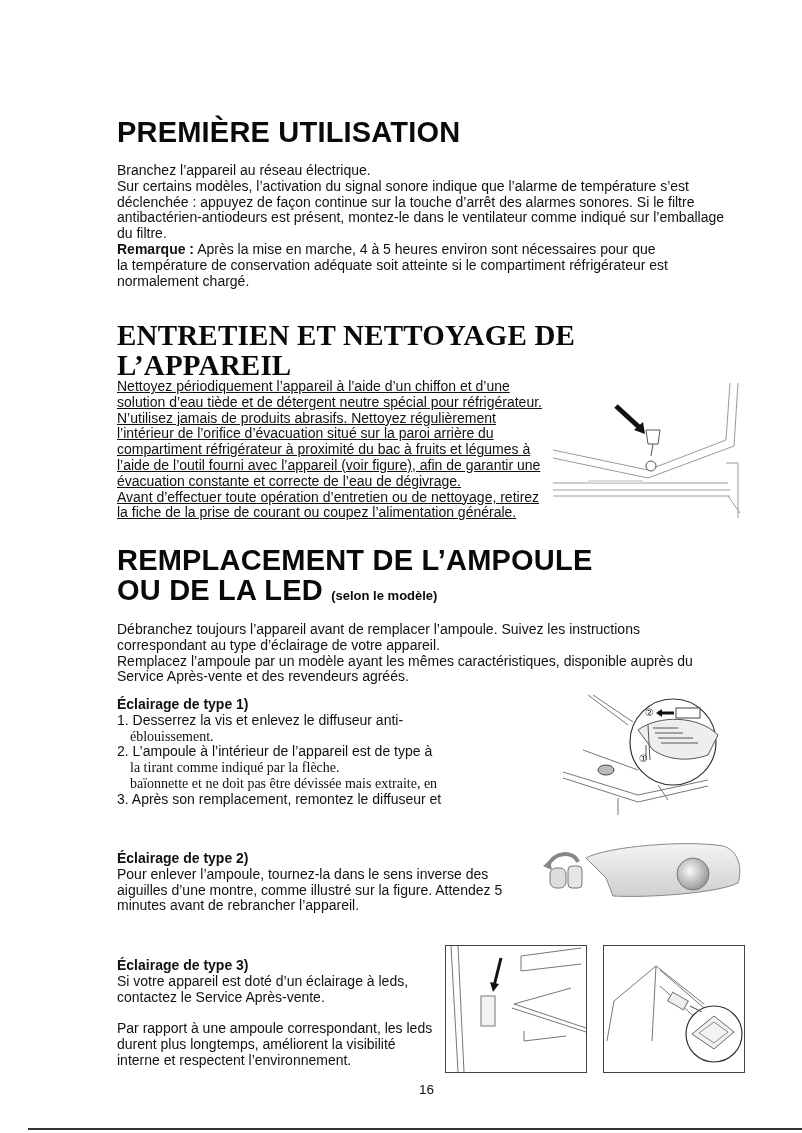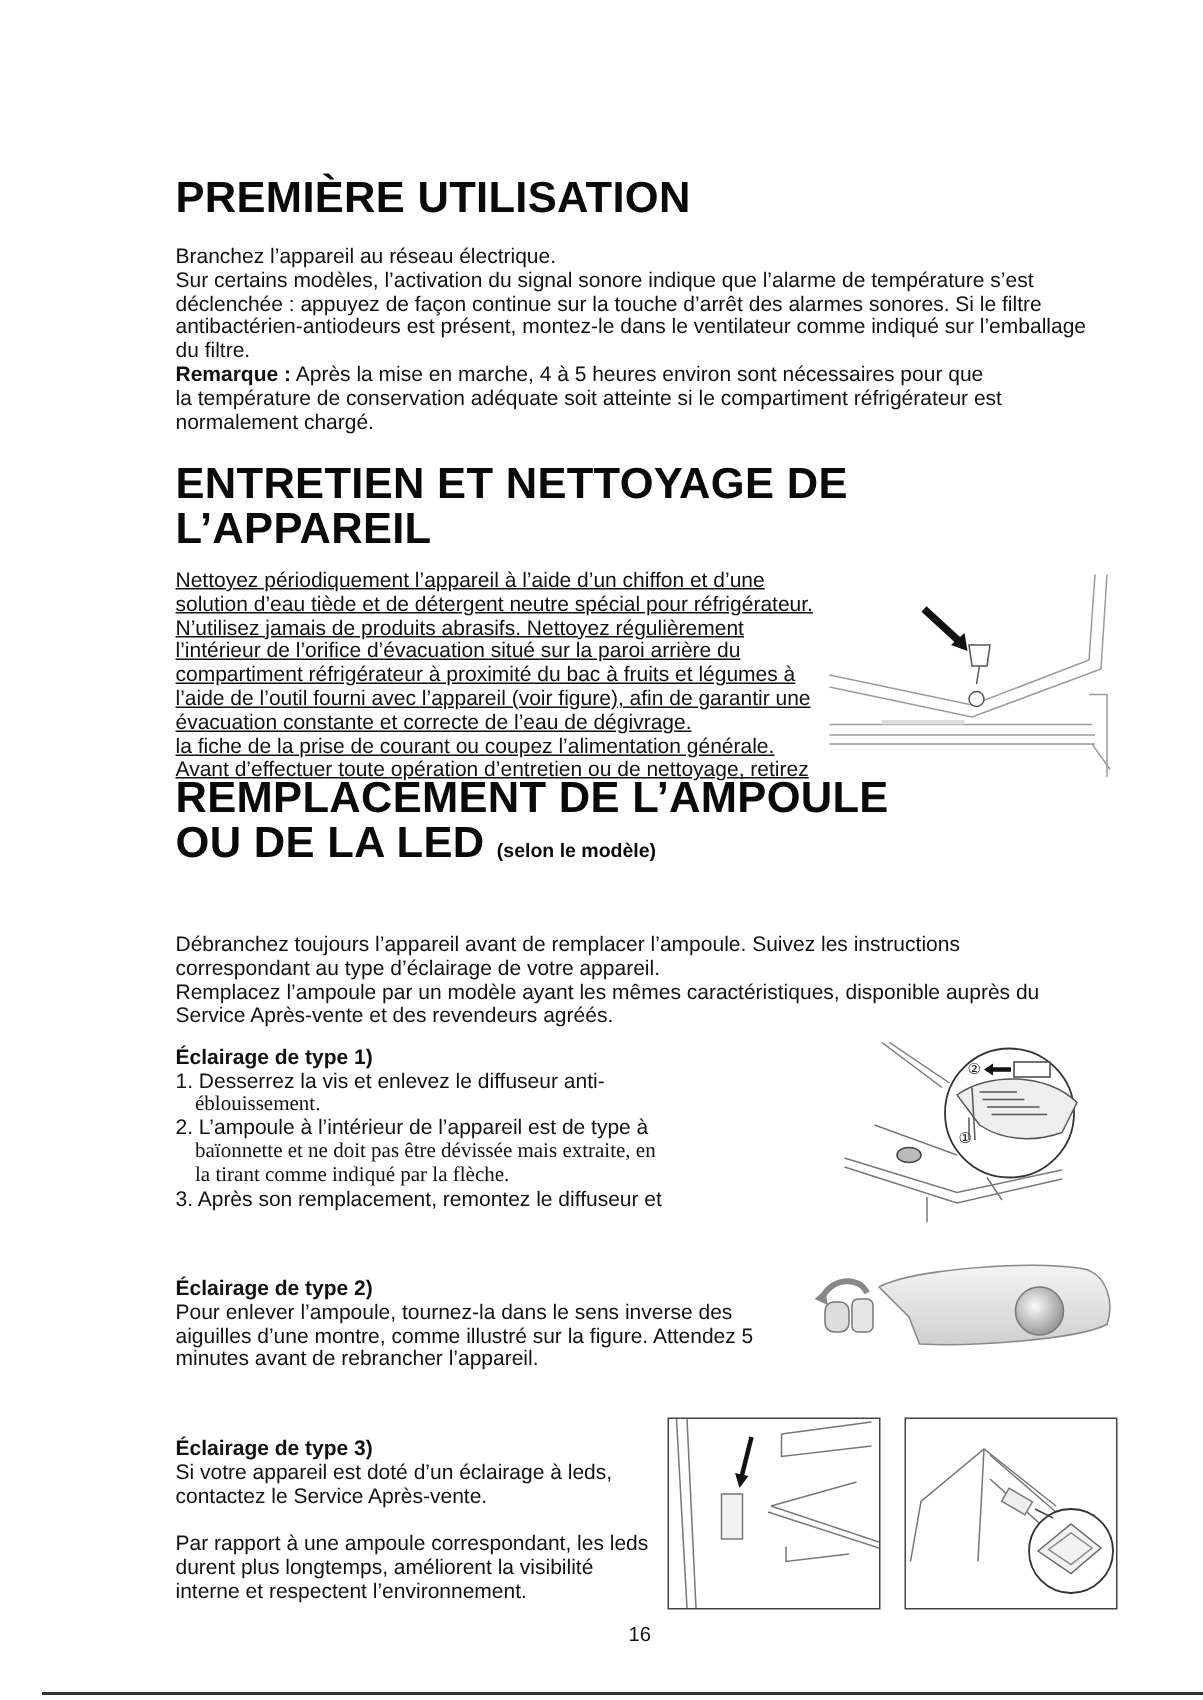--- a/index.html
+++ b/index.html
@@ -43,35 +43,35 @@
     <span class="line">Branchez l’appareil au réseau électrique.</span>
     <span class="line">Sur certains modèles, l’activation du signal sonore indique que l’alarme de température s’est</span>
     <span class="line">déclenchée : appuyez de façon continue sur la touche d’arrêt des alarmes sonores. Si le filtre</span>
     <span class="line">antibactérien-antiodeurs est présent, montez-le dans le ventilateur comme indiqué sur l’emballage</span>
     <span class="line">du filtre.</span>
     <span class="line"><b>Remarque :</b><span> Après la mise en marche, 4 à 5 heures environ sont nécessaires pour que</span></span>
     <span class="line">la température de conservation adéquate soit atteinte si le compartiment réfrigérateur est</span>
     <span class="line">normalement chargé.</span>
   </div>
 
-  <h1 class="h1" style="top:308px;">
+  <h1 class="h1" style="top:320px;font-family:Liberation Serif, serif;">
     <span style="display:block">ENTRETIEN ET NETTOYAGE DE</span>
     <span style="display:block">L’APPAREIL</span>
   </h1>
 
   <div class="para" style="top:379px;text-decoration:underline;">
     <span class="line">Nettoyez périodiquement l’appareil à l’aide d’un chiffon et d’une</span>
     <span class="line">solution d’eau tiède et de détergent neutre spécial pour réfrigérateur.</span>
     <span class="line">N’utilisez jamais de produits abrasifs. Nettoyez régulièrement</span>
     <span class="line">l’intérieur de l’orifice d’évacuation situé sur la paroi arrière du</span>
     <span class="line">compartiment réfrigérateur à proximité du bac à fruits et légumes à</span>
     <span class="line">l’aide de l’outil fourni avec l’appareil (voir figure), afin de garantir une</span>
     <span class="line">évacuation constante et correcte de l’eau de dégivrage.</span>
+    <span class="line">Avant d’effectuer toute opération d’entretien ou de nettoyage, retirez</span>
     <span class="line">la fiche de la prise de courant ou coupez l’alimentation générale.</span>
-    <span class="line">Avant d’effectuer toute opération d’entretien ou de nettoyage, retirez</span>
   </div>
 
   <div class="fig" style="left:520px; top:378px; width:195px; height:145px;">
     <svg width="195" height="145" viewBox="0 0 195 145">
       <g fill="none" stroke="#9a9a9a" stroke-width="1">
         <path d="M5 72 L100 92 L178 62 L182 5"></path>
         <path d="M5 80 L100 100 L186 68 L190 5"></path>
         <path d="M5 105 L180 105"></path>
         <path d="M5 112 L182 112"></path>
         <path d="M5 118 L182 118"></path>
@@ -82,39 +82,39 @@
       <g stroke="#555" fill="#fff" stroke-width="1">
         <path d="M98 52 L112 52 L110 66 L100 66 Z"></path>
         <path d="M105 66 L103 78"></path>
         <circle cx="103" cy="88" r="5"></circle>
       </g>
       <path d="M68 28 L92 50" stroke="#111" stroke-width="5"></path>
       <path d="M86 52 L97 56 L95 44 Z" fill="#111"></path>
     </svg>
   </div>
 
-  <h1 class="h1" style="top:517px;">
+  <h1 class="h1" style="top:545px;">
     <span style="display:block">REMPLACEMENT DE L’AMPOULE</span>
     <span style="display:block"><span>OU DE LA LED</span> <span class="small">(selon le modèle)</span></span>
   </h1>
 
   <div class="para" style="top:622px;">
     <span class="line">Débranchez toujours l’appareil avant de remplacer l’ampoule. Suivez les instructions</span>
     <span class="line">correspondant au type d’éclairage de votre appareil.</span>
     <span class="line">Remplacez l’ampoule par un modèle ayant les mêmes caractéristiques, disponible auprès du</span>
     <span class="line">Service Après-vente et des revendeurs agréés.</span>
   </div>
 
   <div class="para" style="top:697px;">
     <span class="subhead">Éclairage de type 1)</span>
     <span class="line">1. Desserrez la vis et enlevez le diffuseur anti-</span>
     <span class="line indent">éblouissement.</span>
     <span class="line">2. L’ampoule à l’intérieur de l’appareil est de type à</span>
+    <span class="line indent">la tirant comme indiqué par la flèche.</span>
     <span class="line indent">baïonnette et ne doit pas être dévissée mais extraite, en</span>
-    <span class="line indent">la tirant comme indiqué par la flèche.</span>
     <span class="line">3. Après son remplacement, remontez le diffuseur et</span>
   </div>
 
   <div class="fig" style="left:530px; top:690px; width:180px; height:125px;">
     <svg width="180" height="125" viewBox="0 0 180 125">
       <g fill="none" stroke="#777" stroke-width="1">
         <path d="M30 5 L70 35"></path>
         <path d="M35 5 L75 32"></path>
         <path d="M5 82 L80 105 L150 90"></path>
         <path d="M5 88 L80 112 L150 96"></path>

